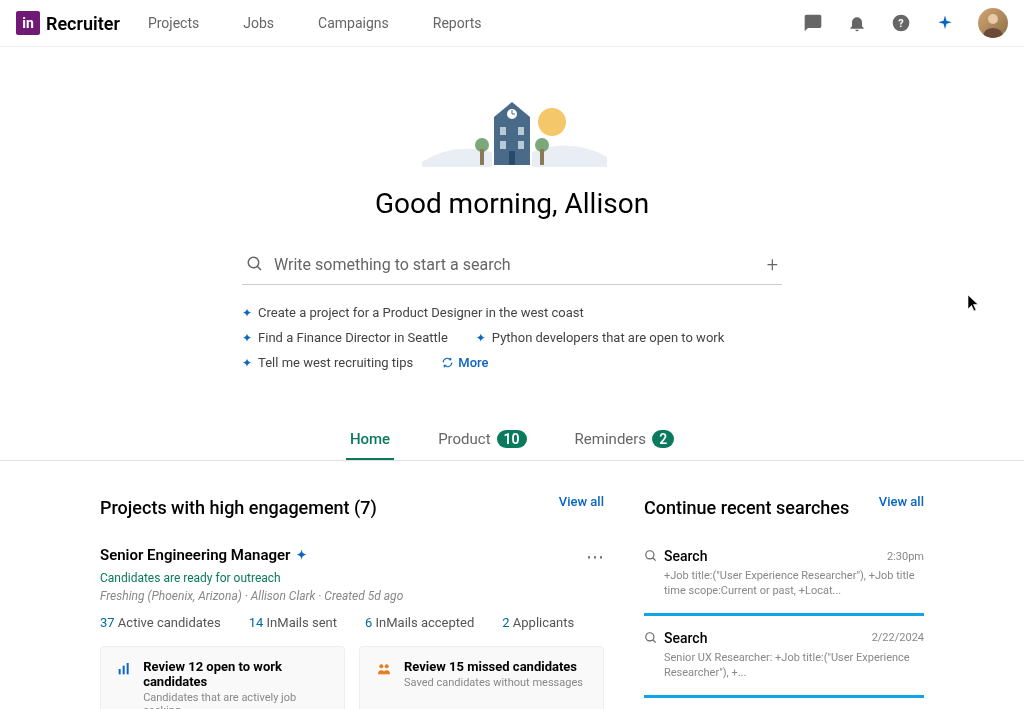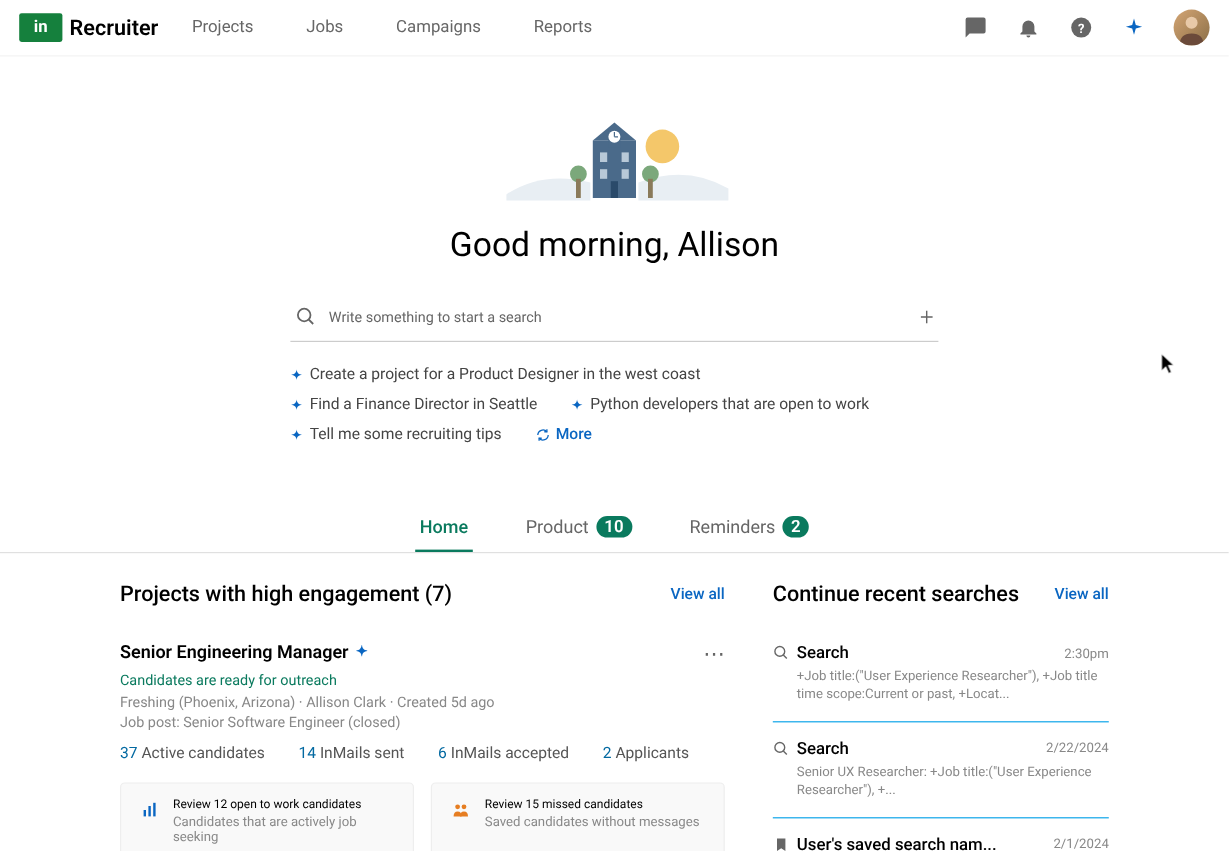--- a/index.html
+++ b/index.html
@@ -1,69 +1,69 @@
 <!DOCTYPE html>
 <html><head>
 <meta charset="utf-8">
 <style>
 * { margin: 0; padding: 0; box-sizing: border-box; font-family: -apple-system, BlinkMacSystemFont, "Segoe UI", Roboto, Helvetica, Arial, sans-serif; }
 body { background: #fff; color: #000; }
 
 .topbar { display: flex; align-items: center; padding: 8px 16px; border-bottom: 1px solid rgba(0,0,0,0.05); }
 .brand { display: flex; align-items: center; gap: 6px; margin-right: 28px; }
-.brand-logo { width: 36px; height: 24px; background: #15803d; color: #fff; display: flex; align-items: center; justify-content: center; font-weight: 700; font-size: 14px; border-radius: 2px; }
+.brand-logo { width: 24px; height: 24px; background: #701a75; color: #fff; display: flex; align-items: center; justify-content: center; font-weight: 700; font-size: 14px; border-radius: 2px; }
 .brand-name { font-weight: 600; color: #000; font-size: 18px; }
 .nav-links { display: flex; gap: 44px; font-size: 14px; color: #666; }
 .nav-links span { cursor: pointer; }
 .topbar-right { margin-left: auto; display: flex; align-items: center; gap: 22px; }
 .topbar-icon { width: 22px; height: 22px; display: flex; align-items: center; justify-content: center; color: #666; cursor: pointer; }
 .avatar { width: 30px; height: 30px; border-radius: 50%; background: linear-gradient(135deg,#d4a574,#8b6f47); display:flex; align-items:center; justify-content:center; overflow:hidden; cursor:pointer; }
 
 .hero { text-align: center; padding-top: 40px; }
 .illustration { width: 200px; height: 90px; margin: 0 auto 10px; position: relative; }
 .greeting { font-size: 28px; font-weight: 400; color: #000; margin-bottom: 24px; }
 
 .search-box { width: 540px; margin: 0 auto; border-bottom: 1px solid #ccc; display: flex; align-items: center; padding: 8px 4px; gap: 10px; }
-.search-box input { border: none; outline: none; font-size: 12px; flex: 1; color: #1d4ed8; background: transparent; }
+.search-box input { border: none; outline: none; font-size: 16px; flex: 1; color: #1d4ed8; background: transparent; }
 .search-box input::placeholder { color: #666; }
 .search-plus { font-size: 20px; color: #666; cursor: pointer; font-weight: 300; }
 
 .suggestions { width: 540px; margin: 20px auto 0; display: flex; flex-wrap: wrap; gap: 10px 28px; font-size: 13px; justify-content: flex-start; }
 .suggestion { display: flex; align-items: center; gap: 6px; cursor: pointer; color: #444; }
 .spark { color: #0a66c2; font-size: 12px; }
 .more-link { color: #0a66c2; font-weight: 500; display:flex; align-items:center; gap:4px; }
 
 .tabs { display: flex; justify-content: center; gap: 40px; margin-top: 50px; border-bottom: 1px solid #e0e0e0; font-size: 15px; }
 .tab { padding: 10px 4px; cursor: pointer; display: flex; align-items: flex-end; gap: 6px; color: #666; border-bottom: 2px solid transparent; }
 .tab.active { color: #0a7a5e; border-bottom-color: #0a7a5e; font-weight: 500; }
 .badge { background: #0a7a5e; color: #fff; border-radius: 10px; font-size: 14px; padding: 1px 7px; font-weight: 600; }
 
 .content { display: flex; padding: 24px 100px; gap: 40px; }
 .col-left { flex: 1.8; }
 .col-right { flex: 1; }
 
 .section-header { display: flex; justify-content: space-between; align-items: center; margin-bottom: 16px; }
-.section-title { font-size: 18px; font-weight: 500; color: #000; }
+.section-title { font-size: 18px; font-weight: 500; color: #000; margin-top: 12px; }
 .view-all { color: #0a66c2; font-size: 13px; font-weight: 500; cursor: pointer; }
 
 .project-card { padding: 12px 0 20px; border-bottom: 1px solid #eee; }
 .proj-top { display: flex; justify-content: space-between; align-items: flex-start; }
 .proj-title { font-size: 15px; font-weight: 600; color: #000; display: flex; align-items: center; gap: 6px; }
 .proj-menu { font-size: 18px; color: #666; cursor: pointer; }
 .outreach { color: #0a7a5e; font-size: 12px; margin: 4px 0; }
-.meta-line { font-size: 12px; color: #888; margin: 3px 0; }
+.meta-line { font-size: 12px; color: #888; margin: 3px 0; font-style: italic; }
 .stats-row { display: flex; gap: 28px; margin-top: 12px; font-size: 13px; color: #555; }
 .stat-num { color: #0369a1; font-weight: 400; }
 .action-cards { display: flex; gap: 14px; margin-top: 16px; }
 .action-card { flex: 1; background: #f9f9f9; border: 1px solid #eee; border-radius: 4px; padding: 12px 14px; display: flex; gap: 10px; cursor: pointer; }
 .action-icon { width: 20px; height: 20px; display:flex; align-items:center; justify-content:center; font-size: 14px; }
-.action-title { font-size: 10px; font-weight: 400; color: #000; }
+.action-title { font-size: 13px; font-weight: 700; color: #000; }
 .action-sub { font-size: 11px; color: #888; margin-top: 2px; }
 
-.search-item { padding: 14px 0; border-bottom: 1px solid #0ea5e9; }
+.search-item { padding: 14px 0; border-bottom: 3px solid #0ea5e9; }
 .search-head { display: flex; align-items: center; gap: 8px; justify-content: space-between; }
 .search-name { font-size: 14px; font-weight: 500; color: #000; display: flex; align-items: center; gap: 6px; flex: 1; min-width: 0; }
 .search-name span.txt { overflow: hidden; text-overflow: ellipsis; white-space: nowrap; }
 .search-time { font-size: 11px; color: #888; }
 .search-meta { font-size: 11px; color: #888; margin-top: 4px; margin-left: 20px; line-height: 1.4; }
 
 .cursor-arrow { position: fixed; left: 967px; top: 294px; pointer-events: none; }
 </style>
 </head>
 <body>
@@ -152,21 +152,21 @@
     <div class="suggestion">
         <span class="spark">✦</span>
         <span>Find a Finance Director in Seattle</span>
       </div>
     <div class="suggestion">
         <span class="spark">✦</span>
         <span>Python developers that are open to work</span>
       </div>
     <div class="suggestion">
         <span class="spark">✦</span>
-        <span>Tell me some recruiting tips</span>
+        <span>Tell me west recruiting tips</span>
       </div>
     <div class="suggestion more-link">
       <svg width="13" height="13" viewBox="0 0 24 24" fill="none" stroke="#0a66c2" stroke-width="2">
           <path d="M4 12a8 8 0 0114-5M20 12a8 8 0 01-14 5"></path>
           <polyline points="18 3 18 7 14 7"></polyline>
           <polyline points="6 21 6 17 10 17"></polyline>
         </svg>
       <span>More</span>
     </div>
   </div>
@@ -196,21 +196,20 @@
     <div class="project-card">
       <div class="proj-top">
         <div class="proj-title">
           <span>Senior Engineering Manager</span>
           <span class="spark">✦</span>
         </div>
         <div class="proj-menu">⋯</div>
       </div>
       <div class="outreach">Candidates are ready for outreach</div>
       <div class="meta-line">Freshing (Phoenix, Arizona) · Allison Clark · Created 5d ago</div>
-      <div class="meta-line">Job post: Senior Software Engineer (closed)</div>
       <div class="stats-row">
         <div><span class="stat-num">37</span> <span>Active candidates</span></div>
         <div><span class="stat-num">14</span> <span>InMails sent</span></div>
         <div><span class="stat-num">6</span> <span>InMails accepted</span></div>
         <div><span class="stat-num">2</span> <span>Applicants</span></div>
       </div>
       <div class="action-cards">
         <div class="action-card">
           <div class="action-icon">
             <svg width="16" height="16" viewBox="0 0 24 24" fill="#0a66c2">

